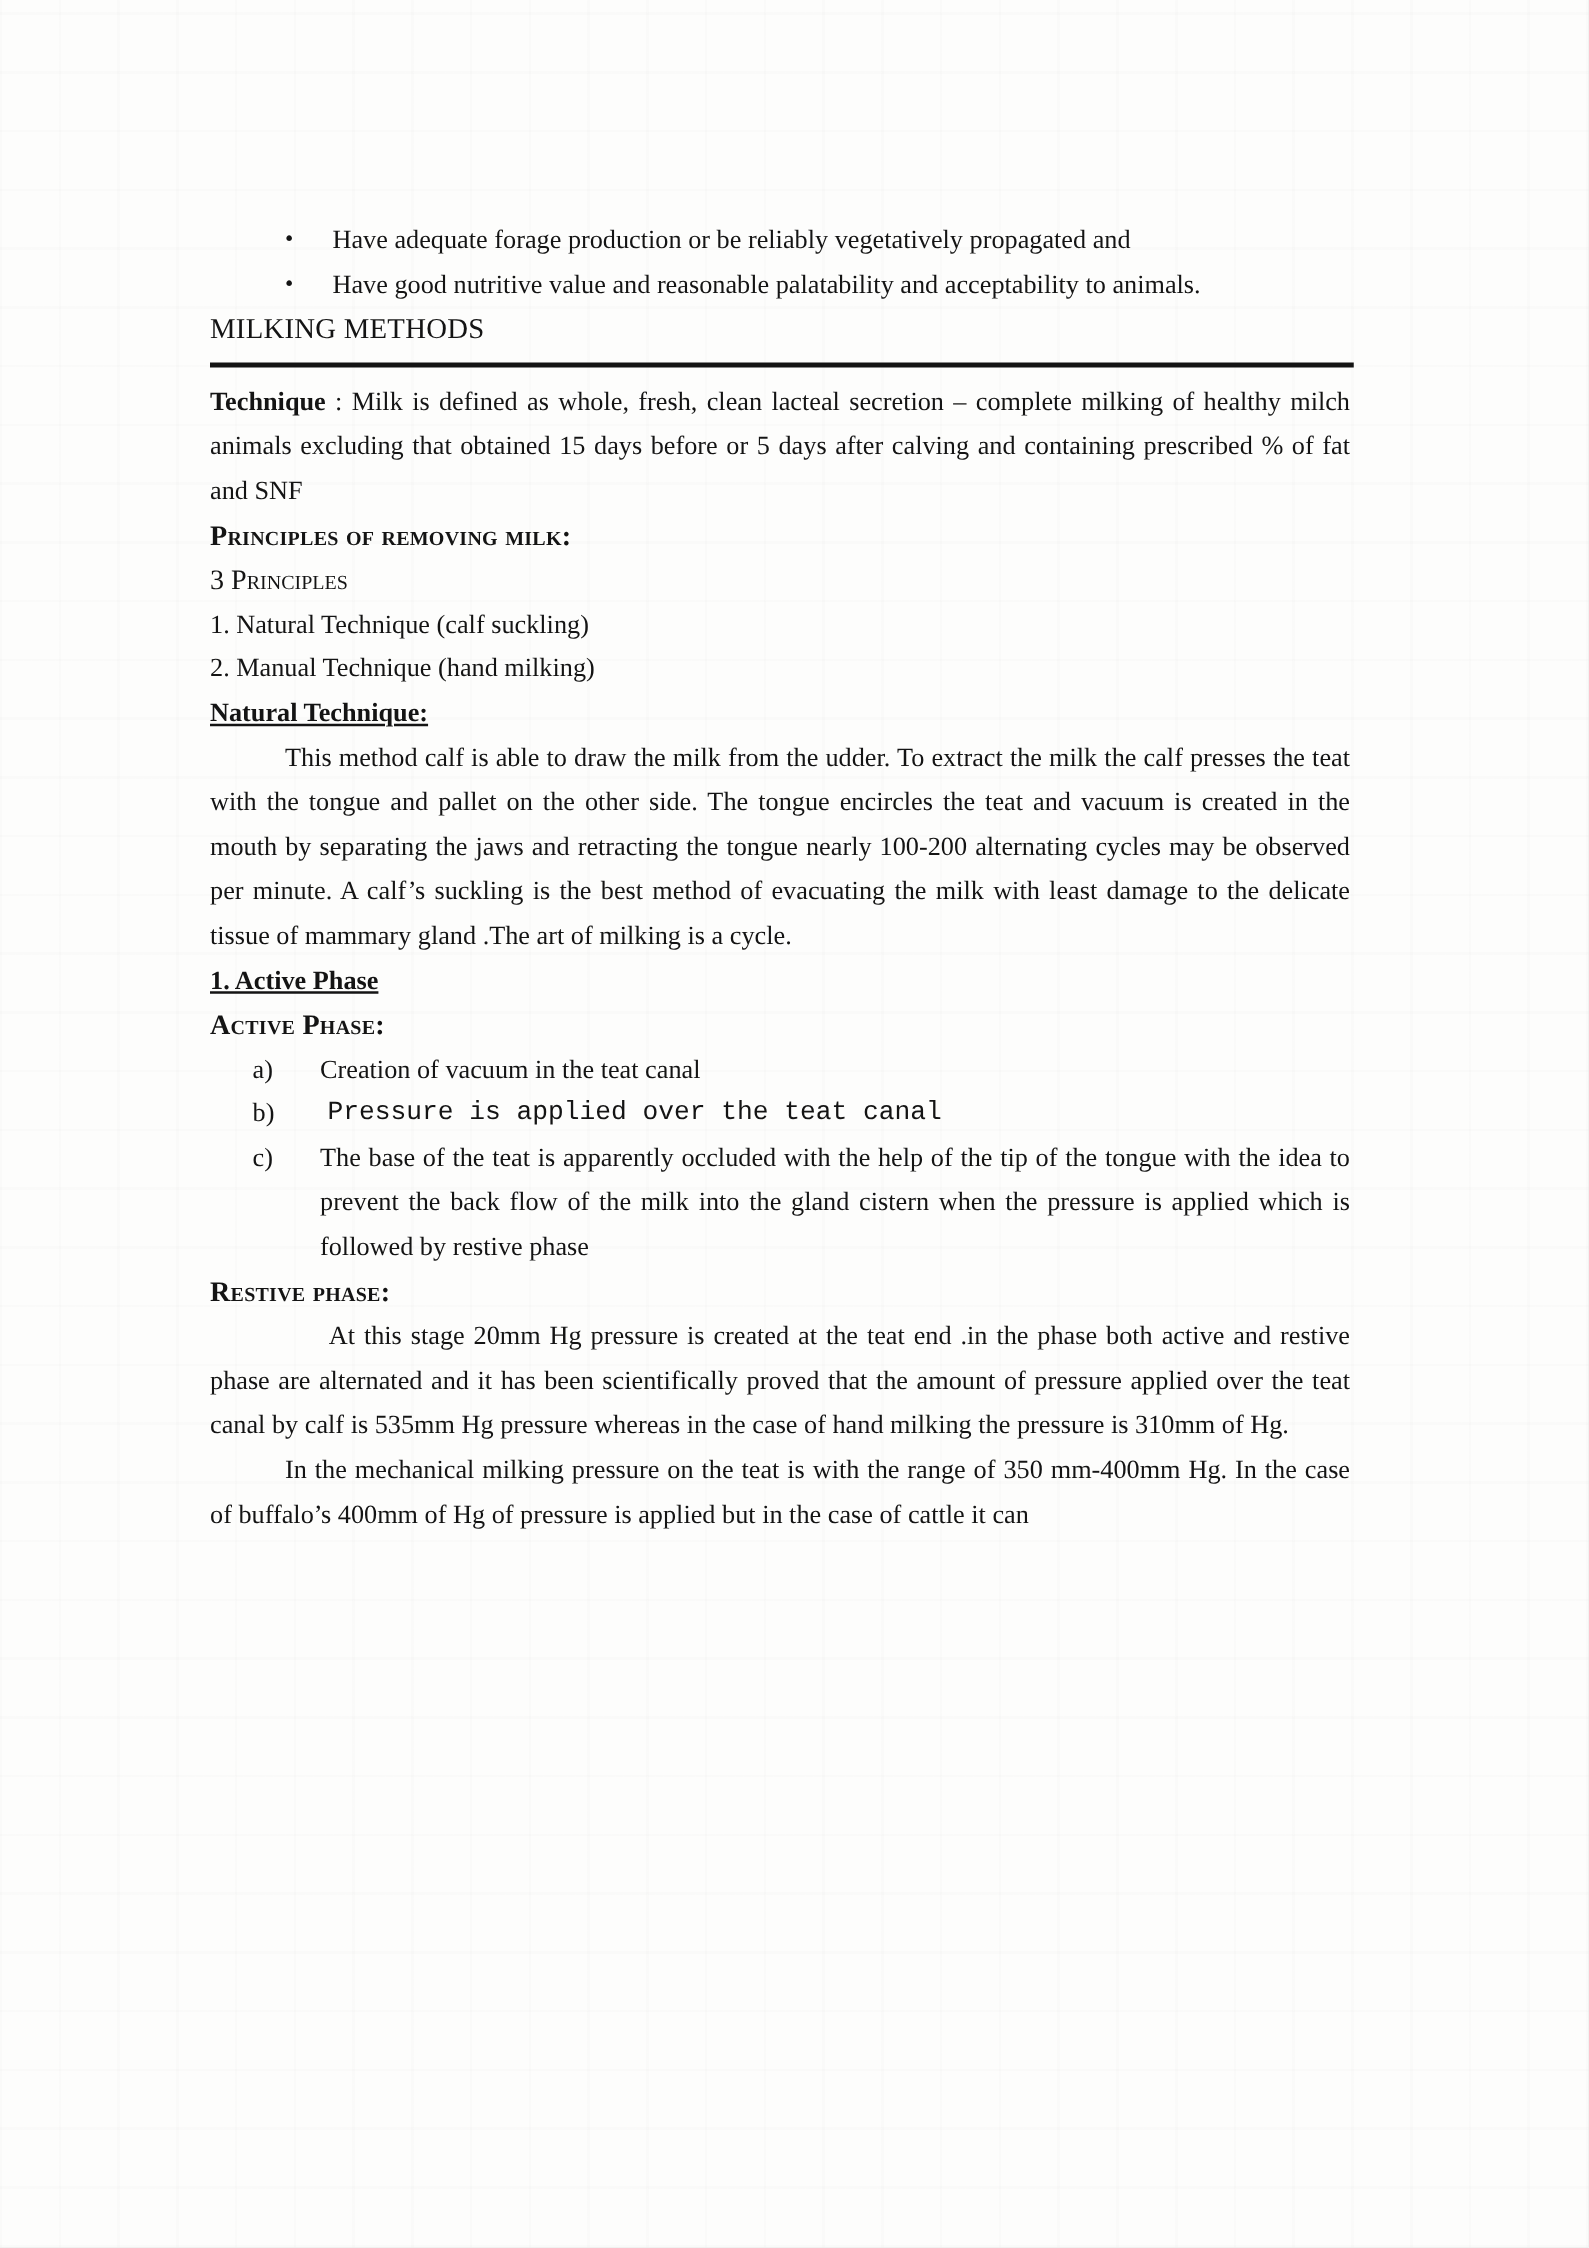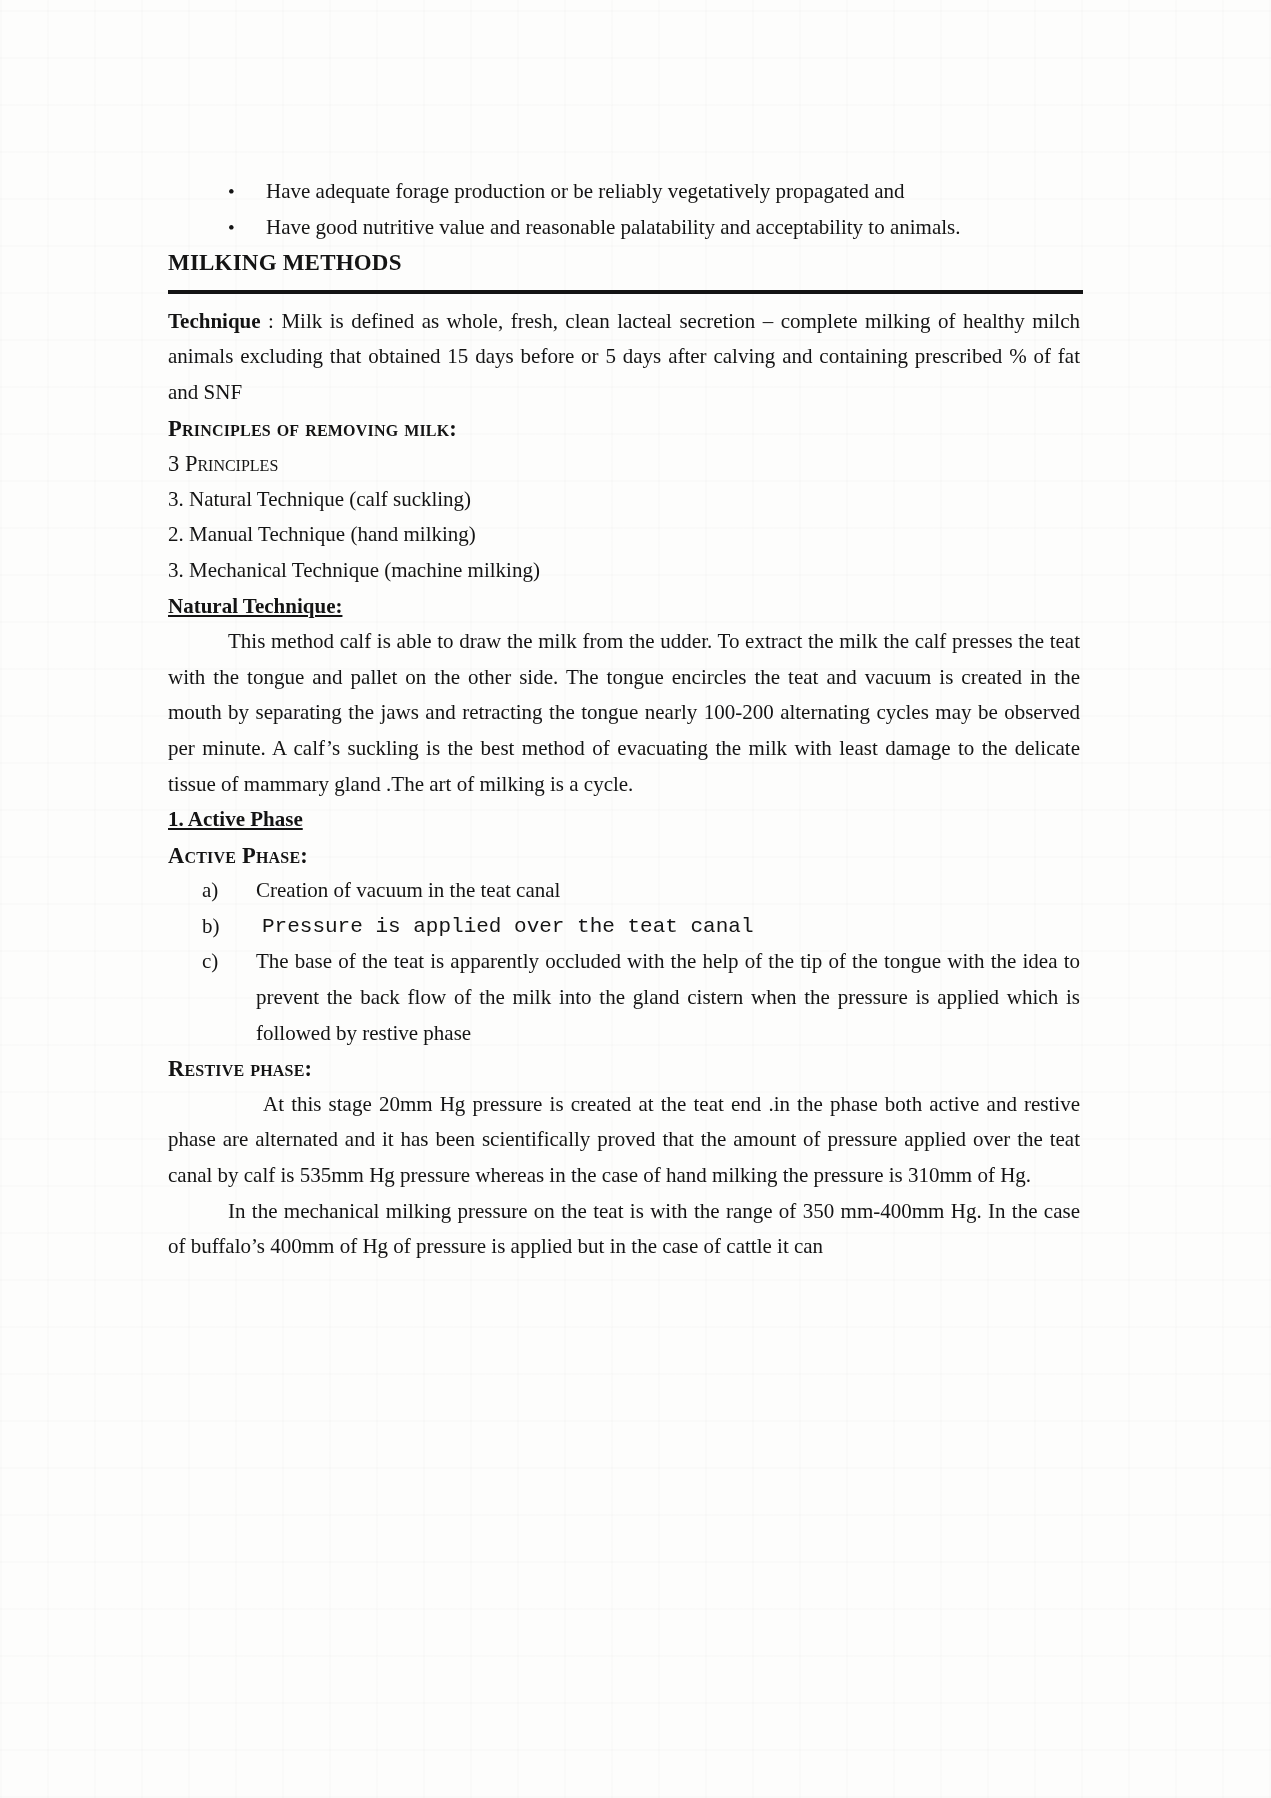--- a/index.html
+++ b/index.html
@@ -16,21 +16,21 @@
     overflow:hidden;
   }
   .content{
     position:absolute;left:168px;top:174px;width:912px;
     font-size:21px;line-height:35.6px;
   }
   p{margin:0;}
   .just{text-align:justify;text-align-last:left;}
   .bullet-item{display:flex;padding-left:60px;}
   .bullet-glyph{width:38px;flex:0 0 38px;font-size:19px;}
-  .doc-heading{font-weight:bold;font-size:23px;letter-spacing:0.2px;}
+  .doc-heading{font-weight:normal;font-size:23px;letter-spacing:0.2px;}
   .heading-rule{height:4px;background:#141414;width:915px;margin:9px 0 10px 0;border:0;}
   .sc-heading{font-weight:bold;font-variant:small-caps;font-size:22.5px;letter-spacing:0.2px;}
   .sc-plain{font-variant:small-caps;font-size:22.5px;}
   .bold-line{font-weight:bold;white-space:pre-wrap;text-decoration:underline;}
   .indent-60{text-indent:60px;}
   .indent-95{text-indent:95px;}
   .abc-item{display:flex;margin-left:34px;}
   .abc-marker{flex:0 0 26px;}
   .abc-text{flex:1;margin-left:28px;}
   .b-lead{padding-left:6px;font-family:Liberation Mono, monospace;}
@@ -51,23 +51,22 @@
     </div>
 
     <p class="doc-heading">MILKING METHODS</p>
     <div class="heading-rule"></div>
 
     <p class="just"><span style="font-weight:bold">Technique</span><span> : Milk is defined as whole, fresh, clean lacteal secretion – complete milking of healthy milch animals excluding that obtained 15 days before or 5 days after calving and containing prescribed % of fat and SNF</span></p>
 
     <p class="sc-heading">Principles of removing milk:</p>
     <p class="sc-plain">3 Principles</p>
 
-    <p>3. Natural Technique (calf suckling)</p>
+    <p>1. Natural Technique (calf suckling)</p>
     <p>2. Manual Technique (hand milking)</p>
-    <p>3. Mechanical Technique (machine milking)</p>
 
     <p class="bold-line">Natural Technique:</p>
     <p class="just indent-60">This method calf is able to draw the milk from the udder. To extract the milk the calf presses the teat with the tongue and pallet on the other side. The tongue encircles the teat and vacuum is created in the mouth by separating the jaws and retracting the tongue nearly 100-200 alternating cycles may be observed per minute. A calf’s suckling is the best method of evacuating the milk with least damage to the delicate tissue of mammary gland .The art of milking is a cycle.</p>
 
     <p class="bold-line">1. Active Phase</p>
 
     <p class="sc-heading">Active Phase:</p>
 
     <div class="abc-item">
       <span class="abc-marker">a)</span>

